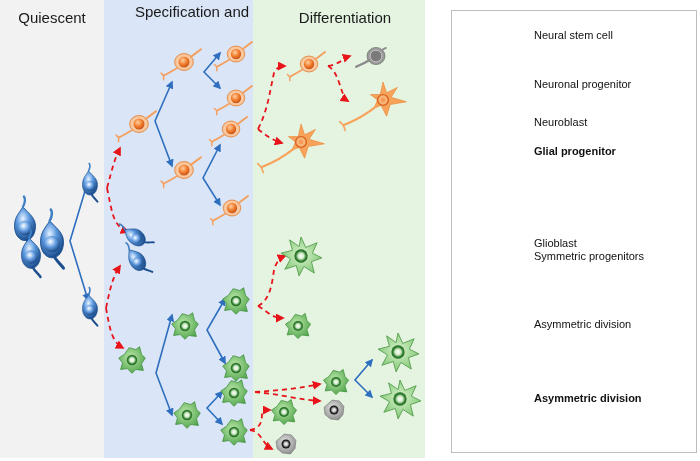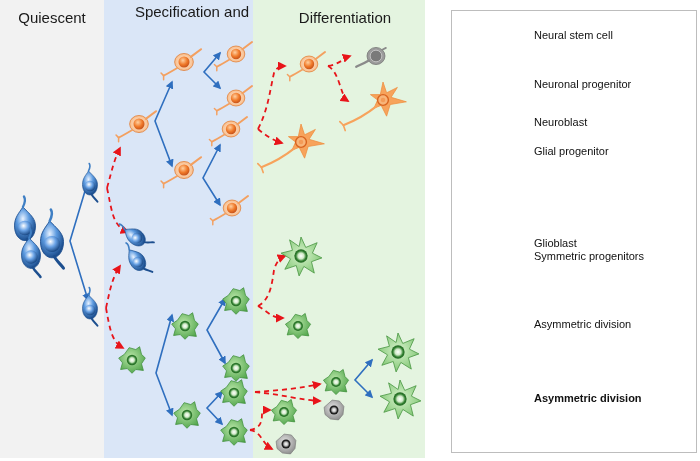--- a/index.html
+++ b/index.html
@@ -209,17 +209,17 @@
 <div class="stage-label" style="left:0;top:9px;width:104px;">Quiescent</div>
 <div class="stage-label" style="left:104px;top:3px;width:176px;">
   <div>Specification and</div>
 </div>
 <div class="stage-label" style="left:253px;top:9px;width:172px;margin-left:6px;">Differentiation</div>
 
 <div class="legend-box"></div>
 <div class="legend-label" style="top:29px;">Neural stem cell</div>
 <div class="legend-label" style="top:78px;">Neuronal progenitor</div>
 <div class="legend-label" style="top:116px;">Neuroblast</div>
-<div class="legend-label" style="top:145px;">Glial progenitor</div>
+<div class="legend-label" style="top:145px;font-weight:bold;">Glial progenitor</div>
 <div class="legend-label" style="top:194px;margin-top:43px;">Glioblast</div>
 <div class="legend-label" style="top:250px;">Symmetric progenitors</div>
 <div class="legend-label" style="top:318px;">Asymmetric division</div>
 <div class="legend-label" style="top:392px;font-weight:bold;">Asymmetric division</div>
 
 </body></html>

